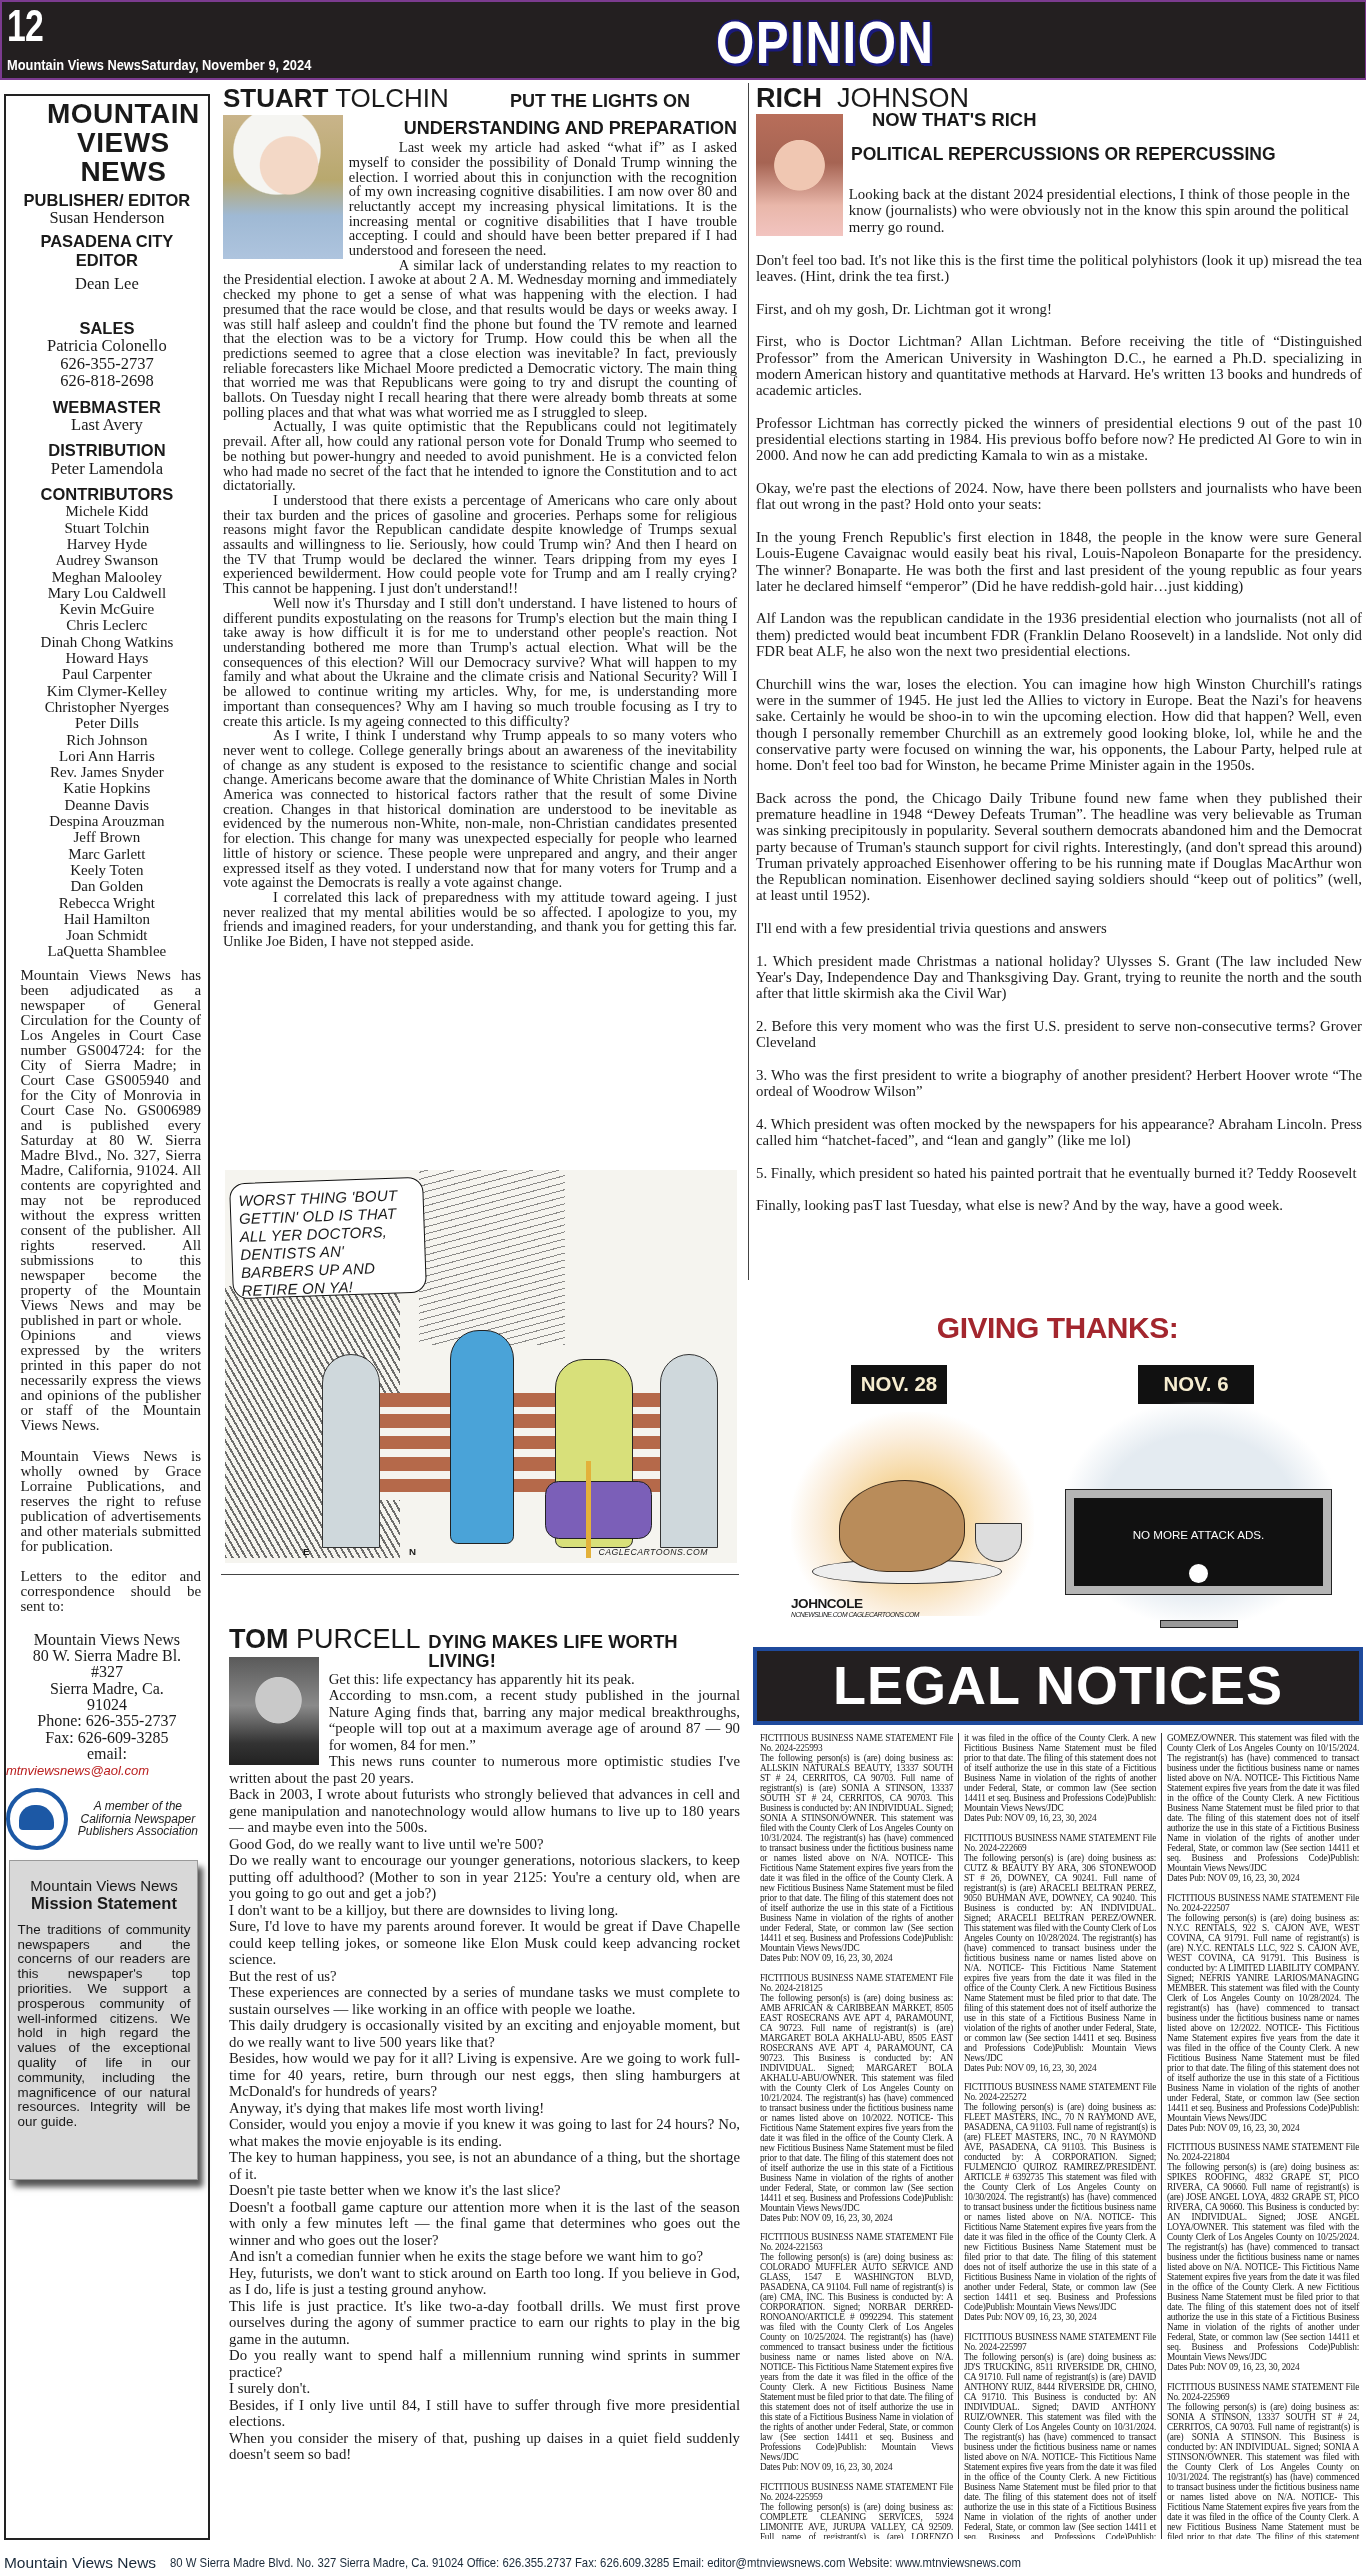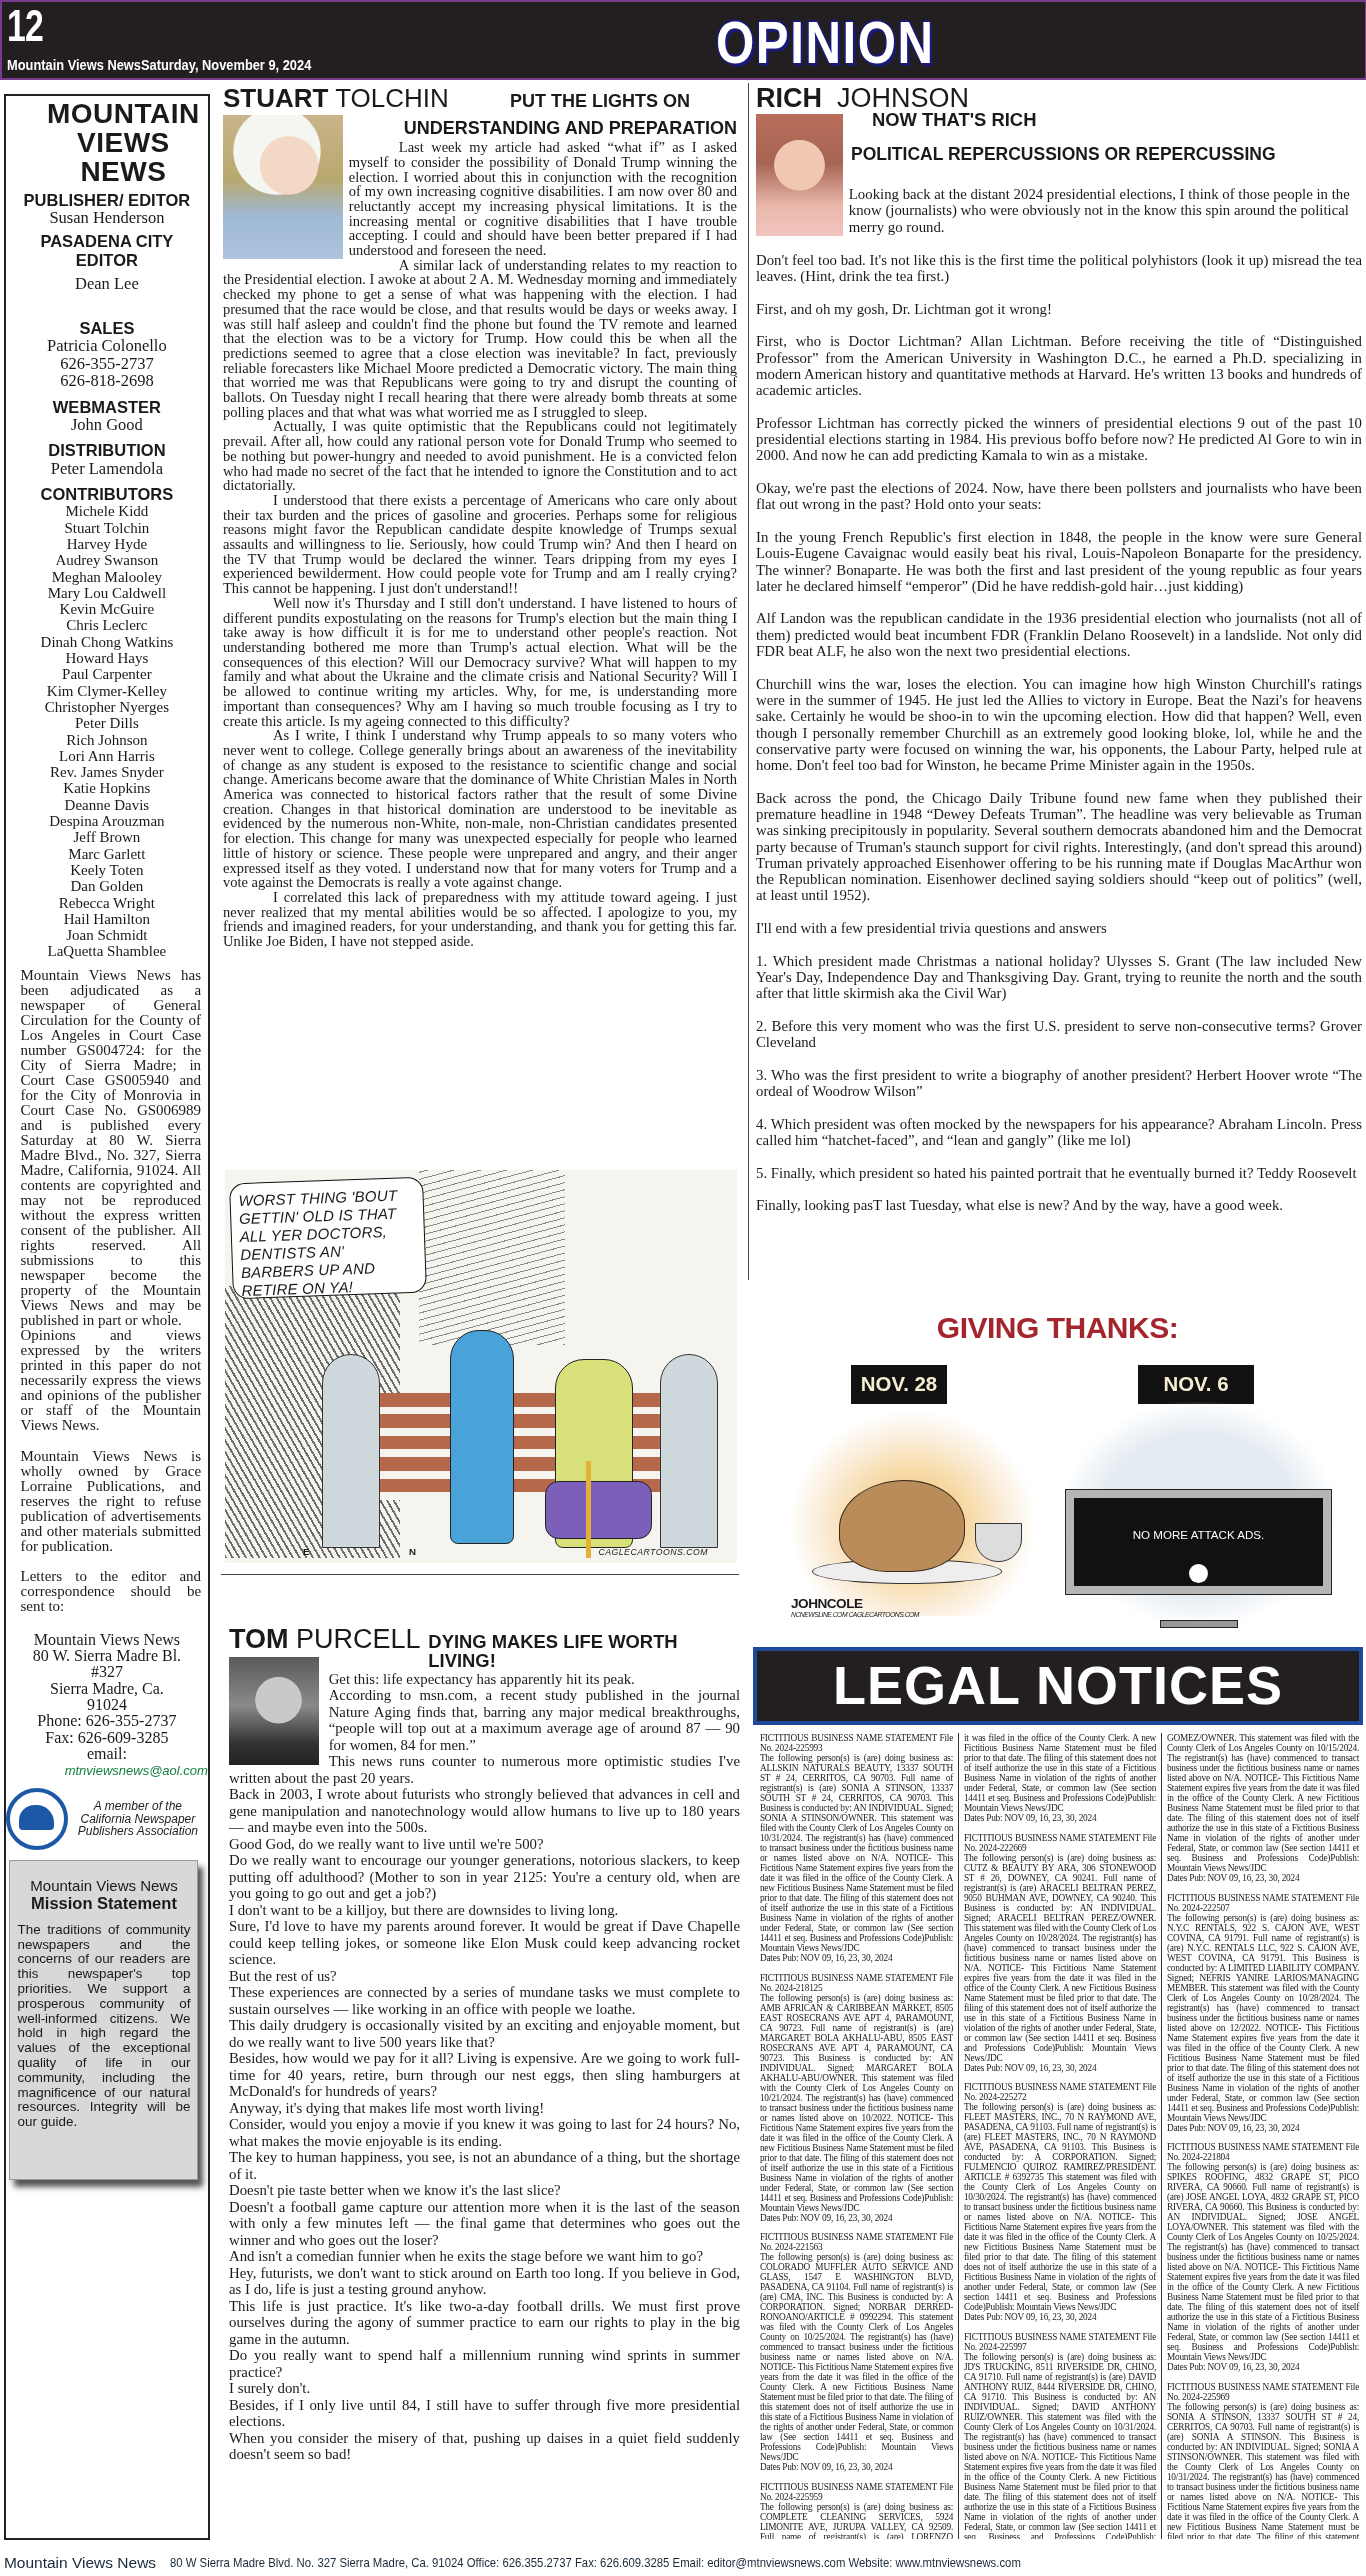--- a/index.html
+++ b/index.html
@@ -43,22 +43,22 @@
   }
   .sb-name { text-align: center; font-size: 16.5px; line-height: 17.5px; }
   .sb-gap { height: 21.4px; }
   .sb-contrib { text-align: center; font-size: 15px; line-height: 16.3px; }
   .sb-para {
     font-size: 15px; line-height: 15px; text-align: justify; padding: 0 6.8px 0 14.6px; margin-top: 8.7px;
     hyphens: auto;
   }
   .sb-address { text-align: center; font-size: 16px; line-height: 16.3px; margin-top: 17.5px; }
   .sb-email {
-    text-align: right; font-family: "Liberation Sans", sans-serif; font-style: italic;
-    font-size: 13px; margin-top: 1px; color: #15803d;
+    text-align: left; font-family: "Liberation Sans", sans-serif; font-style: italic;
+    font-size: 13px; margin-top: 1px; color: #b91c1c;
   }
   .cnpa {
     display: flex; align-items: center; margin-top: 9.7px; padding-left: 0;
   }
   .cnpa-logo {
     width: 62px; height: 62px; border-radius: 50%; border: 4.9px solid #1c58a5; position: relative; flex: none;
   }
   .cnpa-logo::after {
     content: ""; position: absolute; left: 8.7px; top: 12.6px; width: 35px; height: 25px;
     background: #1c58a5; border-radius: 15.5px 17.5px 3.9px 3.9px;
@@ -227,21 +227,21 @@
   </div>
   <div class="sb-gap"></div>
   <div>
     <div class="sb-role">SALES</div>
     <div class="sb-name">Patricia Colonello</div>
     <div class="sb-name">626-355-2737</div>
     <div class="sb-name">626-818-2698</div>
   </div>
   <div style="margin-top:7.8px">
     <div class="sb-role">WEBMASTER</div>
-    <div class="sb-name">John Good</div>
+    <div class="sb-name">Last Avery</div>
   </div>
   <div style="margin-top:7.8px">
     <div class="sb-role">DISTRIBUTION</div>
     <div class="sb-name">Peter Lamendola</div>
   </div>
 
   <div style="margin-top:7.8px">
     <div class="sb-role">CONTRIBUTORS</div>
     <div class="sb-contrib" id="contrib-list">
         <div>Michele Kidd</div>

